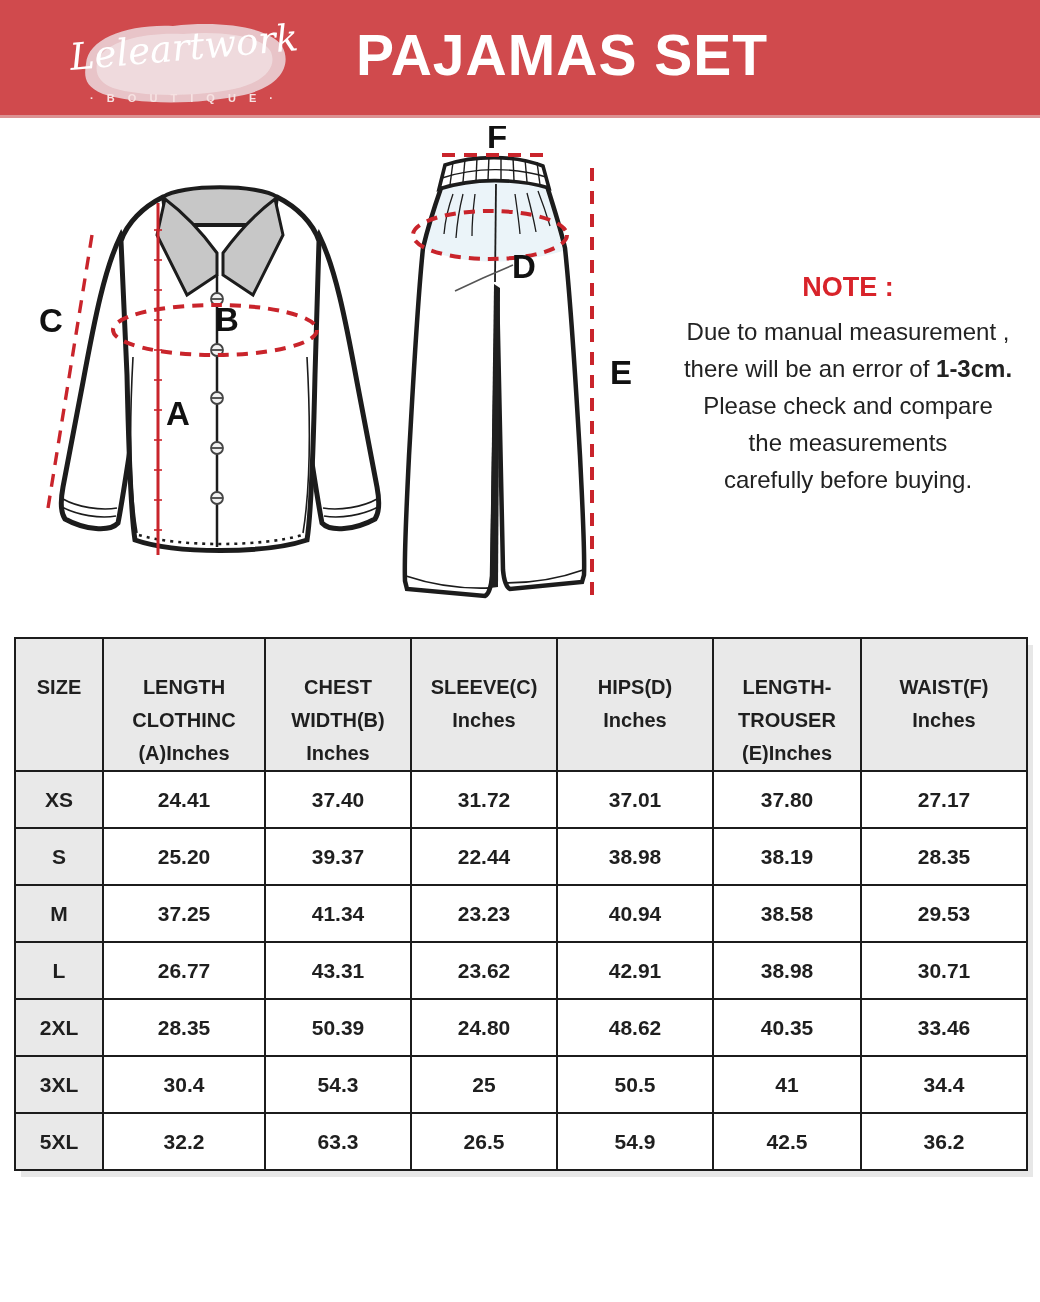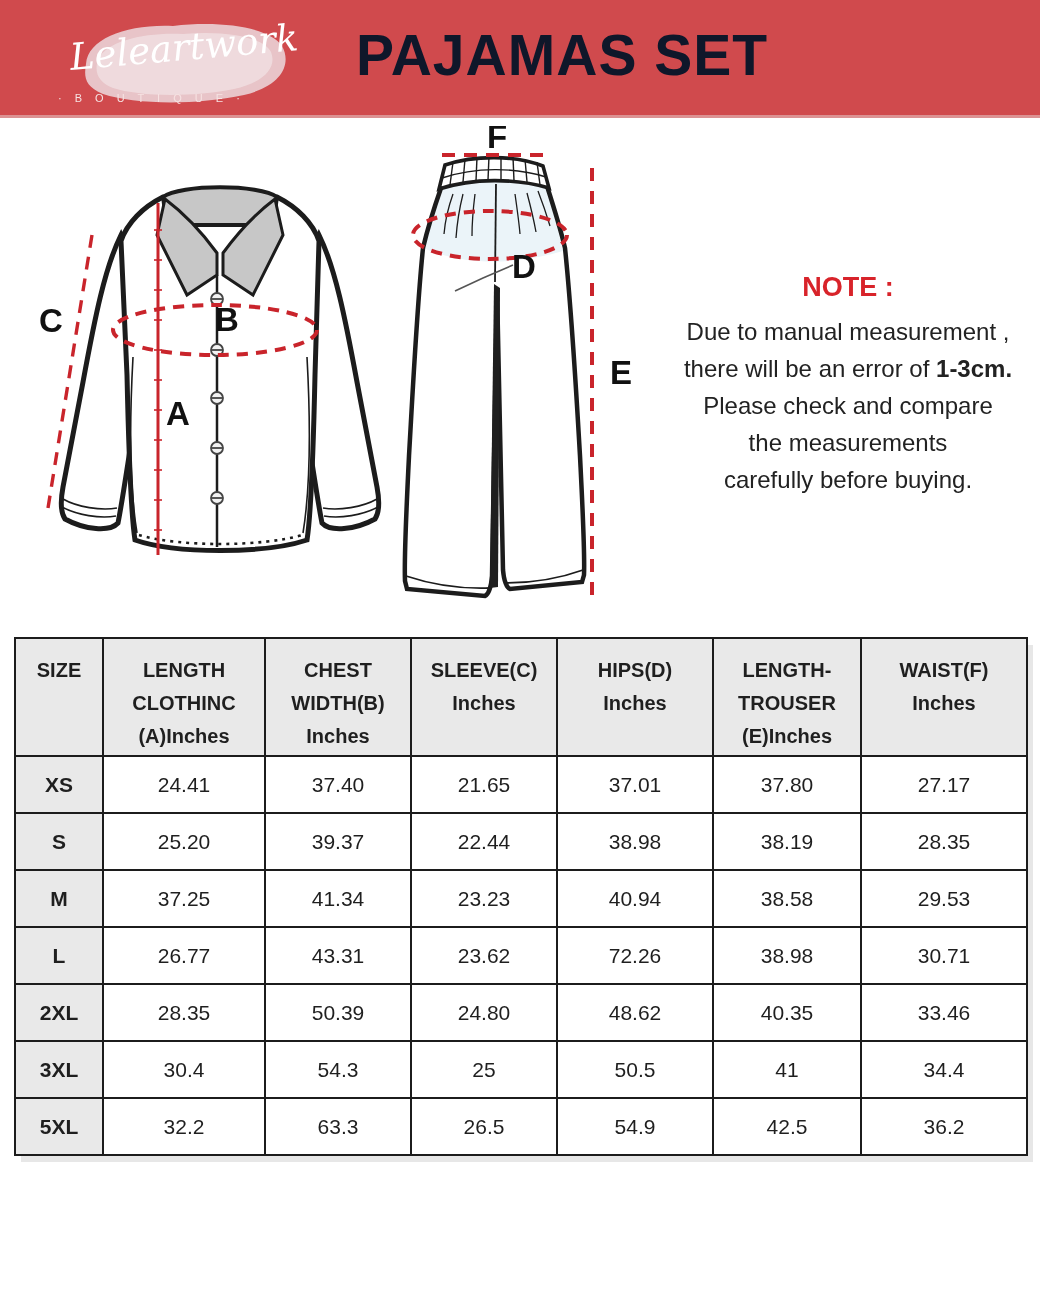--- a/index.html
+++ b/index.html
@@ -17,27 +17,27 @@
   }
   .logo { position:absolute; left:58px; top:4px; width:252px; height:110px; }
   .logo svg { position:absolute; left:0; top:8px; }
   .logo-script {
     position:absolute; left:-10px; top:22px; width:272px;
     text-align:center; color:#ffffff;
     font-family:"DejaVu Serif", serif; font-style:italic;
     font-size:37px; transform:rotate(-5deg); white-space:nowrap;
   }
   .logo-sub {
-    position:absolute; left:0; top:88px; width:252px; text-align:left;
-    color:#f6e2e2; font-size:11px; font-weight:normal; letter-spacing:5px;
+    position:absolute; left:0; top:88px; width:252px; text-align:center;
+    color:#f6e2e2; font-size:11px; font-weight:bold; letter-spacing:5px;
   }
   .banner-title {
     position:absolute; top:50%; left:calc(50% + 42px);
     transform:translate(-50%,-54%);
-    color:#0f172a; font-size:57px; font-weight:800; letter-spacing:1px;
+    color:#ffffff; font-size:57px; font-weight:800; letter-spacing:1px;
     white-space:nowrap;
   }
 
   
   .shirt-svg  { position:absolute; left:15px;  top:135px; }
   .pants-svg  { position:absolute; left:393px; top:126px; }
   .ln  { stroke:#1c1c1c; fill:none; }
   .fillw { fill:#ffffff; stroke:#1c1c1c; }
   .gray { fill:#c7c7c7; stroke:#1c1c1c; }
   .red  { stroke:#c9242b; fill:none; }
@@ -57,27 +57,27 @@
   .size-table {
     position:absolute; left:14px; top:637px; width:1012px;
     border-collapse:collapse; table-layout:fixed;
     box-shadow:6px 7px 0 -1px #e7e7e7;
   }
   .size-table th, .size-table td {
     border:2.5px solid #1c1c1c; text-align:center; color:#1f1f1f;
   }
   .size-table thead th {
     background:#e9e9e9; font-size:20px; font-weight:bold;
-    vertical-align:top; padding-top:15px; line-height:33px;
+    vertical-align:top; padding-top:32px; line-height:33px;
     white-space:pre-line; height:118px;
   }
   .size-table tbody th {
     background:#e9e9e9; font-size:21px; font-weight:bold; height:57px;margin-top:16px;
   }
-  .size-table tbody td { font-size:21px; font-weight:normal; height:57px; background:#ffffff;margin-top:32px; }
+  .size-table tbody td { font-size:21px; font-weight:bold; height:57px; background:#ffffff;margin-top:32px; }
 </style>
 </head>
 <body>
 
 <div class="page">
 
   <div class="banner">
     <div class="logo">
       <svg width="252" height="100" viewBox="0 0 252 100">
         <path d="M28,52 C30,26 70,12 115,14 C165,8 212,16 224,34 C234,52 224,74 186,83 C135,94 75,92 45,82 C26,74 26,64 28,52 Z" fill="#e9ced2" opacity="0.92"></path>
@@ -233,21 +233,21 @@
 (E)Inches</th>
         <th>WAIST(F)
 Inches</th>
       </tr>
     </thead>
     <tbody>
         <tr>
           <th>XS</th>
           <td>24.41</td>
           <td>37.40</td>
-          <td>21.65</td>
+          <td>31.72</td>
           <td>37.01</td>
           <td>37.80</td>
           <td>27.17</td>
         </tr>
         <tr>
           <th>S</th>
           <td>25.20</td>
           <td>39.37</td>
           <td>22.44</td>
           <td>38.98</td>
@@ -261,21 +261,21 @@
           <td>23.23</td>
           <td>40.94</td>
           <td>38.58</td>
           <td>29.53</td>
         </tr>
         <tr>
           <th>L</th>
           <td>26.77</td>
           <td>43.31</td>
           <td>23.62</td>
-          <td>72.26</td>
+          <td>42.91</td>
           <td>38.98</td>
           <td>30.71</td>
         </tr>
         <tr>
           <th>2XL</th>
           <td>28.35</td>
           <td>50.39</td>
           <td>24.80</td>
           <td>48.62</td>
           <td>40.35</td>

